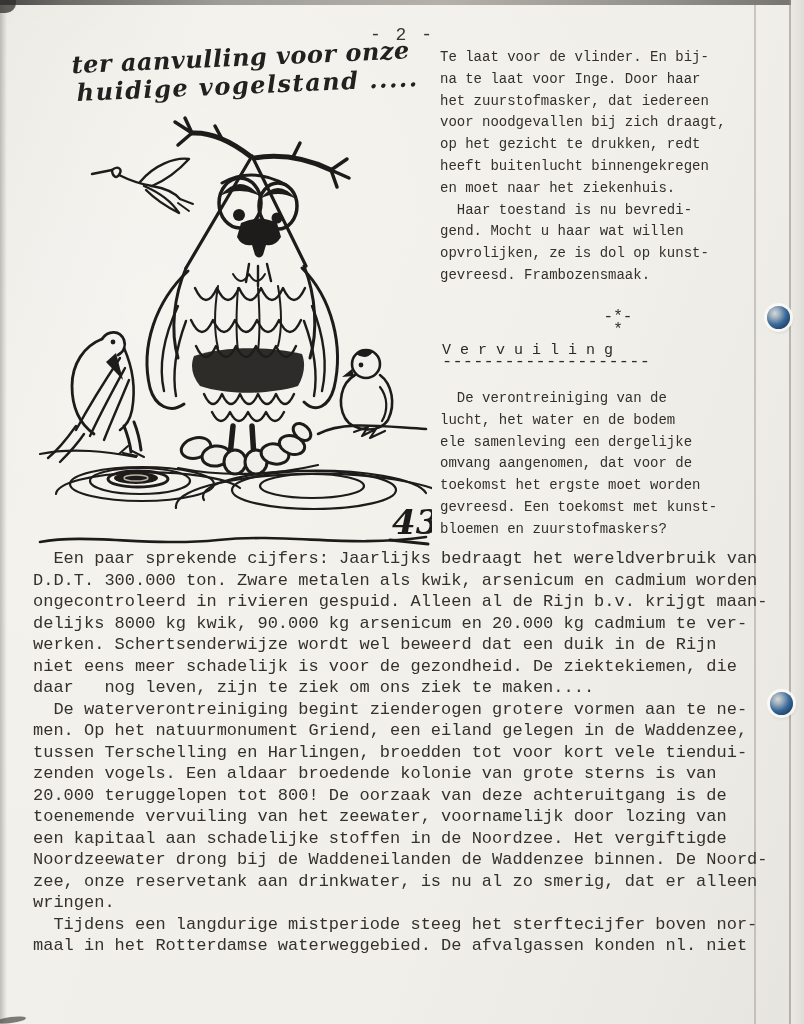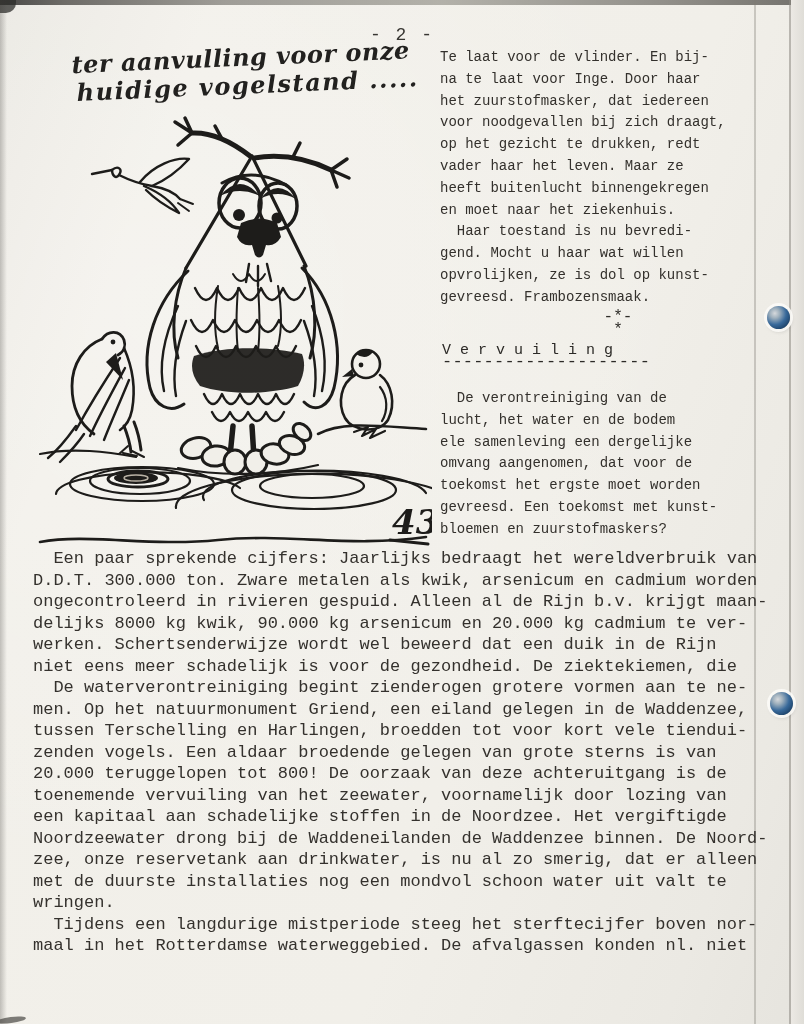--- a/index.html
+++ b/index.html
@@ -193,21 +193,20 @@
       <path class="ink" stroke-width="3" d="M362,444 L400,448"></path>
     </g>
   </svg>
 
   <div class="rc rc-p1">
       <div class="tline">Te laat voor de vlinder. En bij-</div>
       <div class="tline">na te laat voor Inge. Door haar</div>
       <div class="tline">het zuurstofmasker, dat iedereen</div>
       <div class="tline">voor noodgevallen bij zich draagt,</div>
       <div class="tline">op het gezicht te drukken, redt</div>
-      <div class="tline">vader haar het leven. Maar ze</div>
       <div class="tline">heeft buitenlucht binnengekregen</div>
       <div class="tline">en moet naar het ziekenhuis.</div>
       <div class="tline">  Haar toestand is nu bevredi-</div>
       <div class="tline">gend. Mocht u haar wat willen</div>
       <div class="tline">opvrolijken, ze is dol op kunst-</div>
       <div class="tline">gevreesd. Frambozensmaak.</div>
     </div>
 
   <div class="rc rc-divider">
       <div class="tline">-*-</div>
@@ -227,28 +226,28 @@
       <div class="tline">bloemen en zuurstofmaskers?</div>
     </div>
 
   <div class="main-text">
       <div class="tline">  Een paar sprekende cijfers: Jaarlijks bedraagt het wereldverbruik van</div>
       <div class="tline">D.D.T. 300.000 ton. Zware metalen als kwik, arsenicum en cadmium worden</div>
       <div class="tline">ongecontroleerd in rivieren gespuid. Alleen al de Rijn b.v. krijgt maan-</div>
       <div class="tline">delijks 8000 kg kwik, 90.000 kg arsenicum en 20.000 kg cadmium te ver-</div>
       <div class="tline">werken. Schertsenderwijze wordt wel beweerd dat een duik in de Rijn</div>
       <div class="tline">niet eens meer schadelijk is voor de gezondheid. De ziektekiemen, die</div>
+      <div class="tline">daar   nog leven, zijn te ziek om ons ziek te maken....</div>
       <div class="tline">  De waterverontreiniging begint zienderogen grotere vormen aan te ne-</div>
       <div class="tline">men. Op het natuurmonument Griend, een eiland gelegen in de Waddenzee,</div>
       <div class="tline">tussen Terschelling en Harlingen, broedden tot voor kort vele tiendui-</div>
-      <div class="tline">zenden vogels. Een aldaar broedende gelegen van grote sterns is van</div>
+      <div class="tline">zenden vogels. Een aldaar broedende kolonie van grote sterns is van</div>
       <div class="tline">20.000 teruggelopen tot 800! De oorzaak van deze achteruitgang is de</div>
       <div class="tline">toenemende vervuiling van het zeewater, voornamelijk door lozing van</div>
       <div class="tline">een kapitaal aan schadelijke stoffen in de Noordzee. Het vergiftigde</div>
       <div class="tline">Noordzeewater drong bij de Waddeneilanden de Waddenzee binnen. De Noord-</div>
       <div class="tline">zee, onze reservetank aan drinkwater, is nu al zo smerig, dat er alleen</div>
-      <div class="tline">met de duurste installaties nog een mondvol schoon water uit valt te</div>
       <div class="tline">wringen.</div>
       <div class="tline">  Tijdens een langdurige mistperiode steeg het sterftecijfer boven nor-</div>
       <div class="tline">maal in het Rotterdamse waterweggebied. De afvalgassen konden nl. niet</div>
     </div>
 
 </div>
 
 </body></html>

